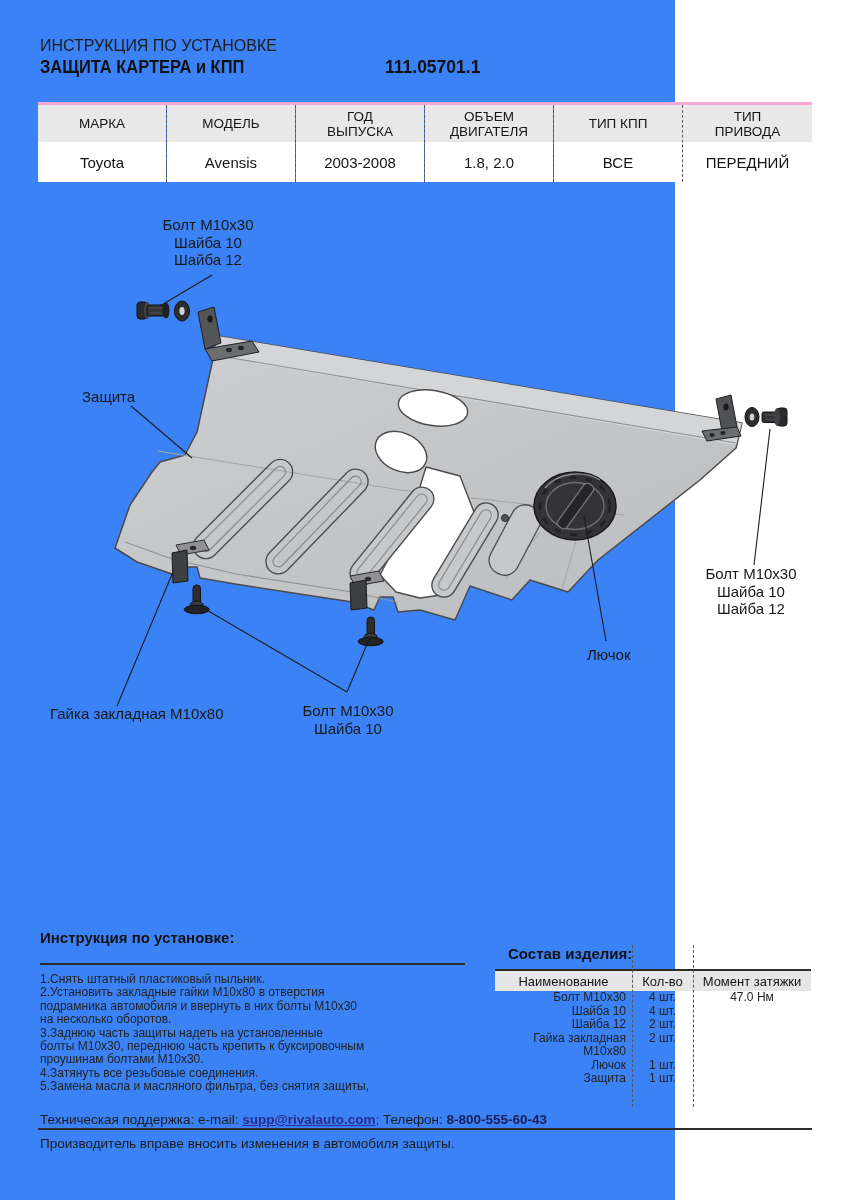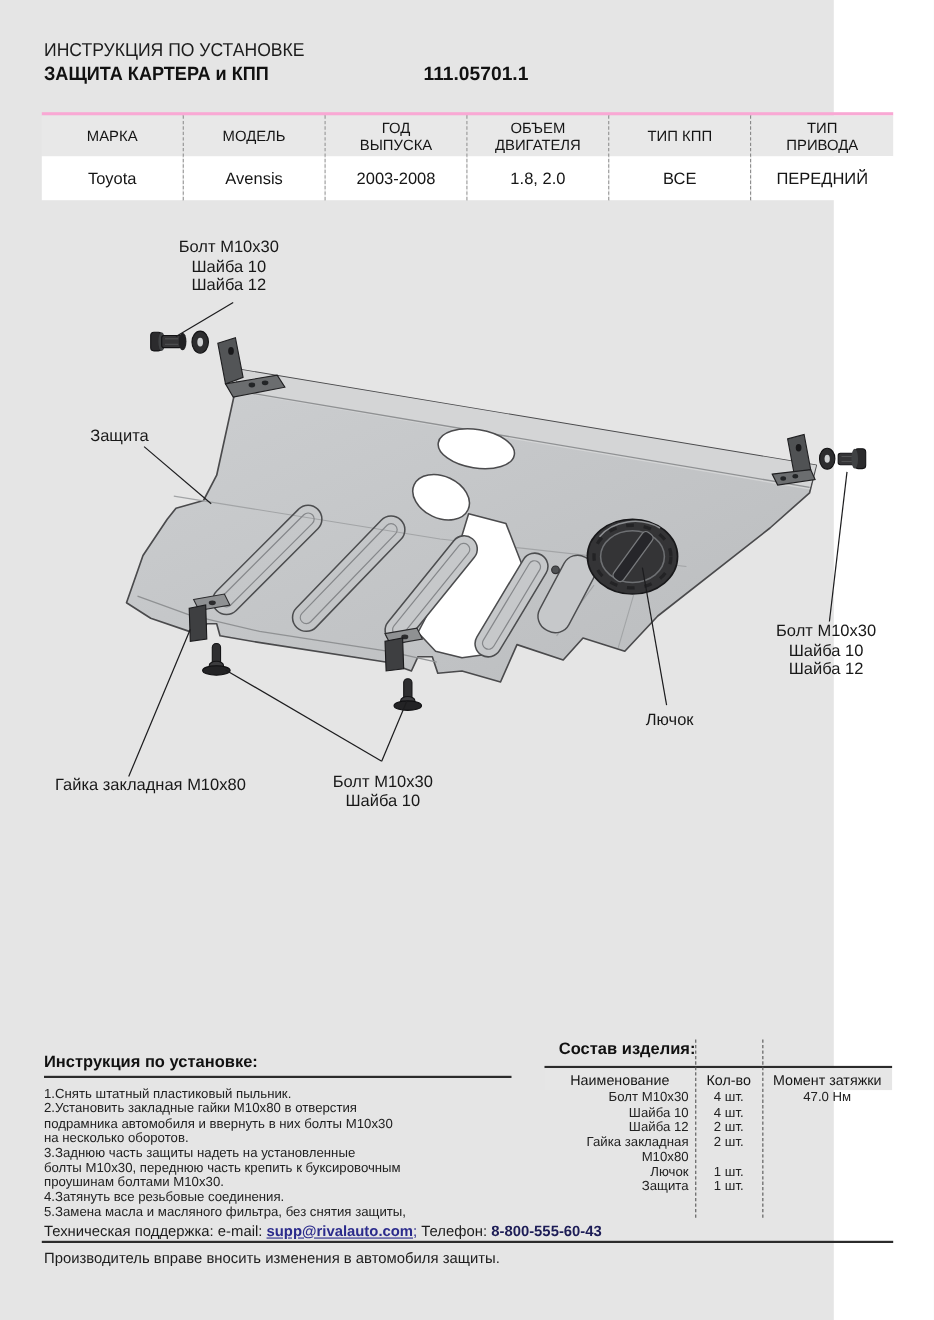--- a/index.html
+++ b/index.html
@@ -1,38 +1,38 @@
 <!DOCTYPE html>
 <html><head>
 <meta charset="utf-8">
 <style>
   html,body{margin:0;padding:0;}
   body{width:849px;height:1200px;background:#ffffff;font-family:"Liberation Sans",sans-serif;color:#1b1b1b;position:relative;overflow:hidden;}
-  #page{position:relative;width:758px;height:1200px;background:#e5e5e5;}
+  #page{position:relative;width:675px;height:1200px;background:#3b82f6;}
 
   
   .doc-type{position:absolute;left:40px;top:36px;font-size:17px;line-height:19px;color:#1c1c1c;transform:scaleX(.94);transform-origin:left;}
   .product-title{position:absolute;left:40px;top:57px;font-size:17.5px;font-weight:bold;line-height:20px;color:#111;transform:scaleX(.94);transform-origin:left;}
   .part-number{position:absolute;left:385px;top:57px;font-size:17.5px;font-weight:bold;color:#111;}
 
   
   .vtable{position:absolute;left:38px;top:102px;width:774px;border-top:3px solid #f9a8d4;display:grid;grid-template-columns:repeat(6,1fr);}
   .vcol{display:flex;flex-direction:column;}
   .vcol:not(:last-child){border-right:1px dashed #565656;}
   .vt-head{height:37px;background:#e8e8e8;display:flex;align-items:center;justify-content:center;text-align:center;font-size:13.5px;line-height:15px;white-space:pre-line;color:#151515;}
   .vt-val{height:40px;display:flex;align-items:center;justify-content:center;text-align:center;font-size:15px;color:#151515;background:#fff;}
 
   
   .diagram{position:absolute;left:0;top:185px;width:849px;height:560px;}
   .callout{position:absolute;font-size:15px;line-height:17.5px;color:#181818;}
   .callout.center{text-align:center;width:170px;}
 
   
   .instr{position:absolute;left:40px;top:929px;width:425px;}
-  .instr .hd{font-size:15px;font-weight:bold;color:#111;padding-bottom:4px;border-bottom:2px solid #2b2b2b;margin-top:28px;}
+  .instr .hd{font-size:15px;font-weight:bold;color:#111;padding-bottom:17px;border-bottom:2px solid #2b2b2b;}
   .instr .lines{padding-top:8px;font-size:12px;line-height:13.4px;color:#222;}
 
   .parts{position:absolute;left:495px;top:929px;width:316px;height:164px;margin-top:16px;}
   .parts .hd{font-size:15px;font-weight:bold;color:#111;padding:0 0 7px 13px;border-bottom:2px solid #2b2b2b;}
   .parts .phead{display:grid;grid-template-columns:137px 61px 1fr;background:#e6e6e6;height:20px;align-items:center;font-size:13px;color:#151515;}
   .parts .phead div{text-align:center;}
   .parts .prow{display:grid;grid-template-columns:137px 61px 1fr;font-size:12px;line-height:13.5px;color:#222;}
   .parts .pname{text-align:right;padding-right:6px;}
   .parts .pqty{text-align:center;}
   .parts .ptq{text-align:center;}

